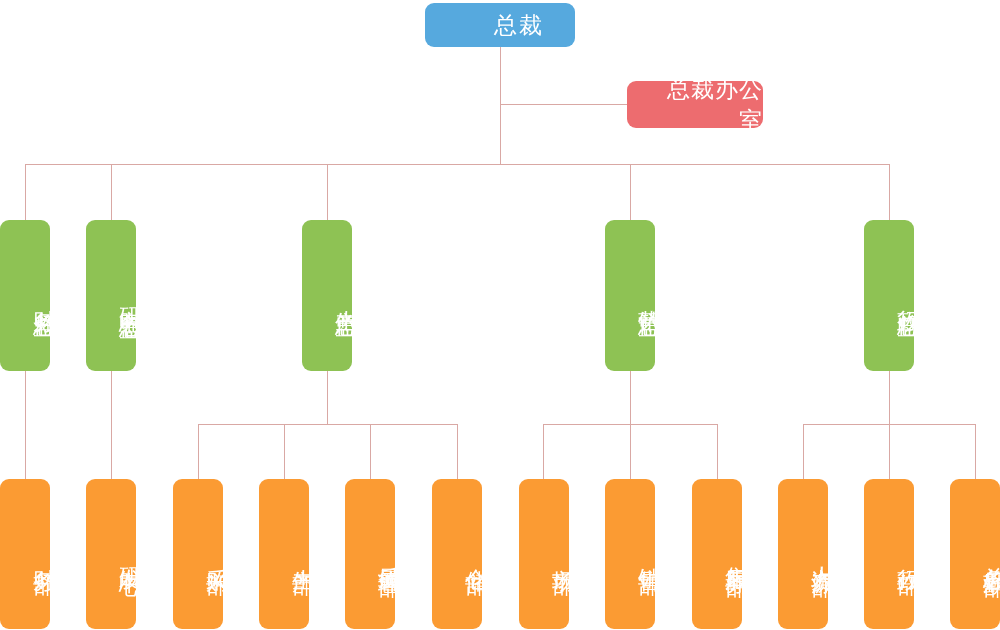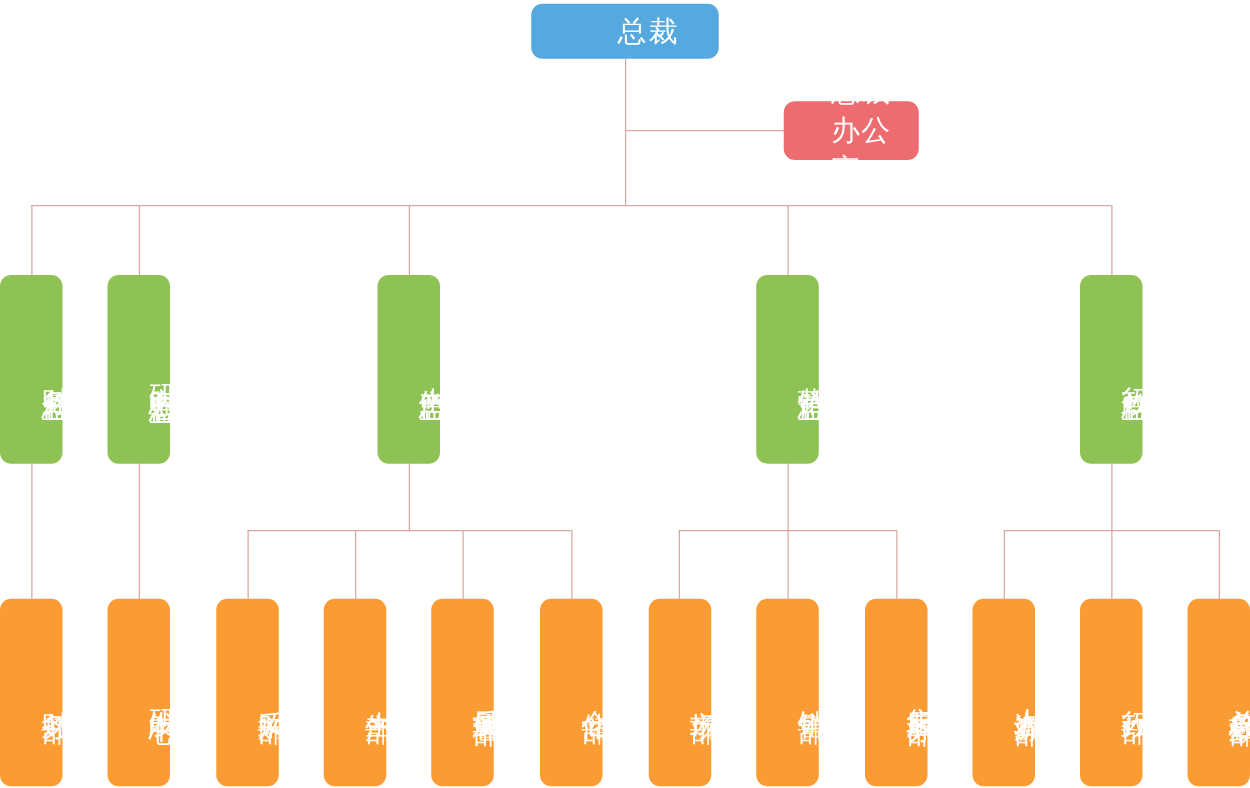--- a/index.html
+++ b/index.html
@@ -9,21 +9,21 @@
     background:#ffffff;
     font-family:"Liberation Sans","DejaVu Sans",sans-serif;
     overflow:hidden;
   }
   .node{
     position:absolute;
     display:flex;align-items:center;justify-content:center;
     color:var(--c-text,#fff);
     border-radius:9px;
     box-sizing:border-box;
-    text-align:left;
+    text-align:right;
     padding-left:38px;
   }
   .node.root{background:var(--c-root,#56a9de);font-size:23px;letter-spacing:2px;}
   .node.staff{background:var(--c-staff,#ed6c6f);font-size:23px;letter-spacing:1px;}
   .node.director{background:var(--c-director,#8ec254);}
   .node.department{background:var(--c-department,#fb9b33);}
   .v-text{
     writing-mode:vertical-rl;
     text-orientation:upright;
     font-size:22px;
@@ -65,21 +65,21 @@
   <div class="line v" style="left:717px;top:424px;height:55px;"></div>
 
   <div class="line v" style="left:889px;top:371px;height:54px;"></div>
   <div class="line h" style="left:803px;top:424px;width:172px;"></div>
   <div class="line v" style="left:803px;top:424px;height:55px;"></div>
   <div class="line v" style="left:889px;top:424px;height:55px;"></div>
   <div class="line v" style="left:975px;top:424px;height:55px;"></div>
 
   <div class="node root" style="left:425px;top:3px;width:150px;height:44px;">总裁</div>
 
-  <div class="node staff" style="left:627px;top:81px;width:108px;height:47px;">总裁办公室</div>
+  <div class="node staff" style="left:627px;top:81px;width:136px;height:47px;">总裁办公室</div>
 
   <div class="node director v-text" style="left:0px;top:220px;width:50px;height:151px;">财务总监</div>
   <div class="node director v-text" style="left:86px;top:220px;width:50px;height:151px;">研究中心总监</div>
   <div class="node director v-text" style="left:302px;top:220px;width:50px;height:151px;">生产总监</div>
   <div class="node director v-text" style="left:605px;top:220px;width:50px;height:151px;">营销总监</div>
   <div class="node director v-text" style="left:864px;top:220px;width:50px;height:151px;">行政总监</div>
 
   <div class="node department v-text" style="left:0px;top:479px;width:50px;height:150px;">财务部</div>
   <div class="node department v-text" style="left:86px;top:479px;width:50px;height:150px;">研发中心</div>
   <div class="node department v-text" style="left:173px;top:479px;width:50px;height:150px;">采购部</div>

